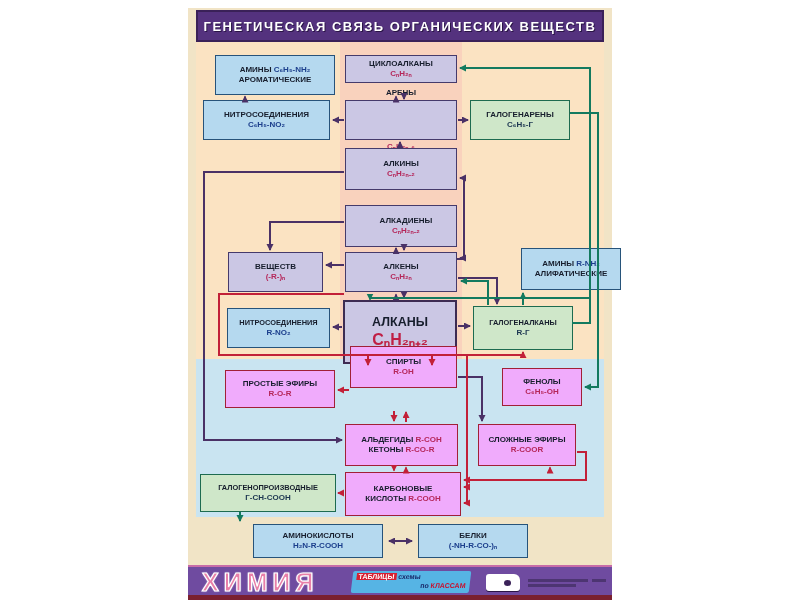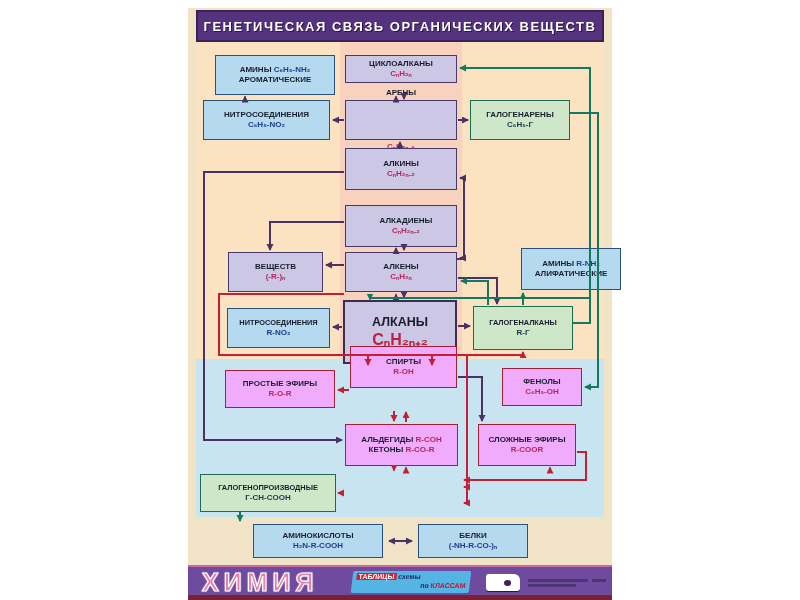--- a/index.html
+++ b/index.html
@@ -147,20 +147,24 @@
   <div class="box pnk" style="left:478px;top:424px;width:98px;height:42px;">
     <div class="bl"><span>СЛОЖНЫЕ ЭФИРЫ</span></div>
     <div class="bl"><span class="f">R-COOR</span></div>
   </div>
 
   <div class="box grn" style="left:200px;top:474px;width:136px;height:38px;">
     <div class="bl" style="font-size:7.4px;"><span>ГАЛОГЕНОПРОИЗВОДНЫЕ</span></div>
     <div class="bl"><span class="f">Г-CH-COOH</span></div>
   </div>
 
+  <div class="box pnk" style="left:345px;top:472px;width:116px;height:44px;">
+    <div class="bl"><span>КАРБОНОВЫЕ</span></div>
+    <div class="bl"><span>КИСЛОТЫ</span> <span class="f">R-COOH</span></div>
+  </div>
 
   <div class="box blu" style="left:253px;top:524px;width:130px;height:34px;">
     <div class="bl"><span>АМИНОКИСЛОТЫ</span></div>
     <div class="bl"><span class="f">H₂N-R-COOH</span></div>
   </div>
 
   <div class="box blu" style="left:418px;top:524px;width:110px;height:34px;">
     <div class="bl"><span>БЕЛКИ</span></div>
     <div class="bl"><span class="f">(-NH-R-CO-)ₙ</span></div>
   </div>

